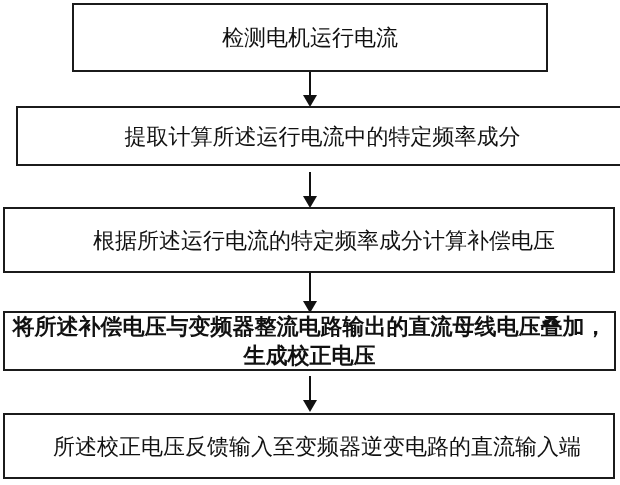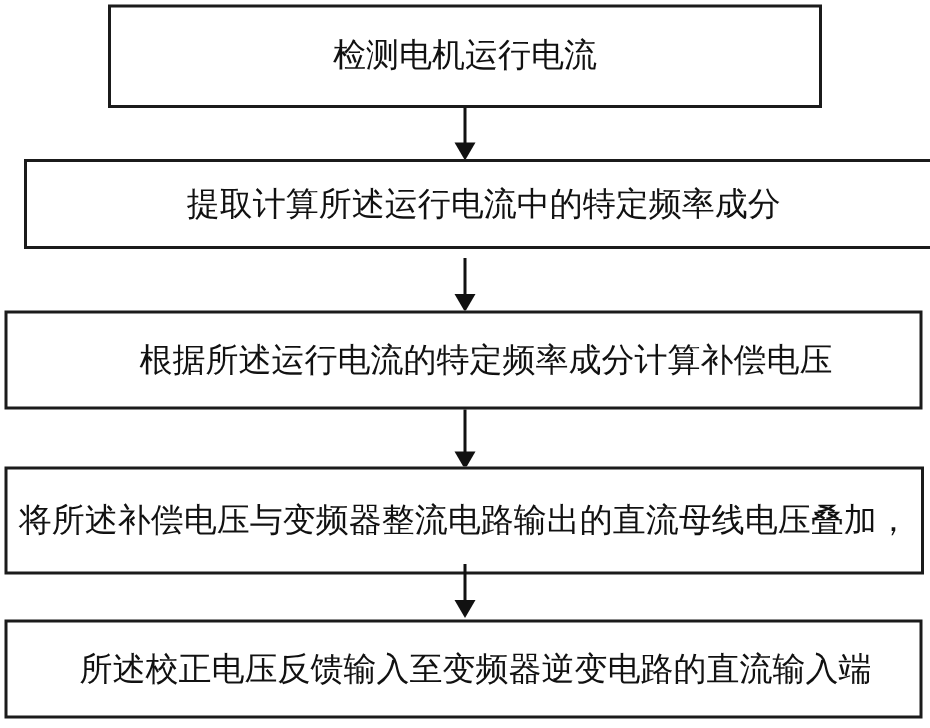--- a/index.html
+++ b/index.html
@@ -27,21 +27,21 @@
     text-align: center;
     font-size: 22px;
     line-height: 29px;
     color: #111111;
     letter-spacing: 0px;
   }
   .box .txt { display: block; white-space: nowrap; text-align: right; }
   .b1 { left: 72px; top: 3px;   width: 476px; height: 69px; }
   .b2 { left: 16px;  top: 106px; width: 613px; height: 60px; }
   .b3 { left: 3px;  top: 207px; width: 612px; height: 66px; padding-left: 30px; }
-  .b4 { left: 3px;  top: 311px; width: 613px; height: 72px; }
+  .b4 { left: 3px;  top: 311px; width: 613px; height: 60px; font-weight: bold; }
   .b5 { left: 3px;  top: 413px; width: 612px; height: 66px; padding-left: 16px; }
 
   .arrow-stem {
     position: absolute;
     left: 309px;
     width: 2px;
     background: #111111;
   }
   .s1 { top: 72px;  height: 26px; }
   .s2 { top: 172px; height: 28px; }
@@ -83,20 +83,21 @@
 
   <div class="box b3">
     <span class="txt">根据所述运行电流的特定频率成分计算补偿电压</span>
   </div>
 
   <div class="arrow-stem s3"></div>
   <div class="arrow-head h3"></div>
 
   <div class="box b4">
     <span class="txt">将所述补偿电压与变频器整流电路输出的直流母线电压叠加，</span>
+    <span class="txt">生成校正电压</span>
   </div>
 
   <div class="arrow-stem s4"></div>
   <div class="arrow-head h4"></div>
 
   <div class="box b5">
     <span class="txt">所述校正电压反馈输入至变频器逆变电路的直流输入端</span>
   </div>
 
 </div>

